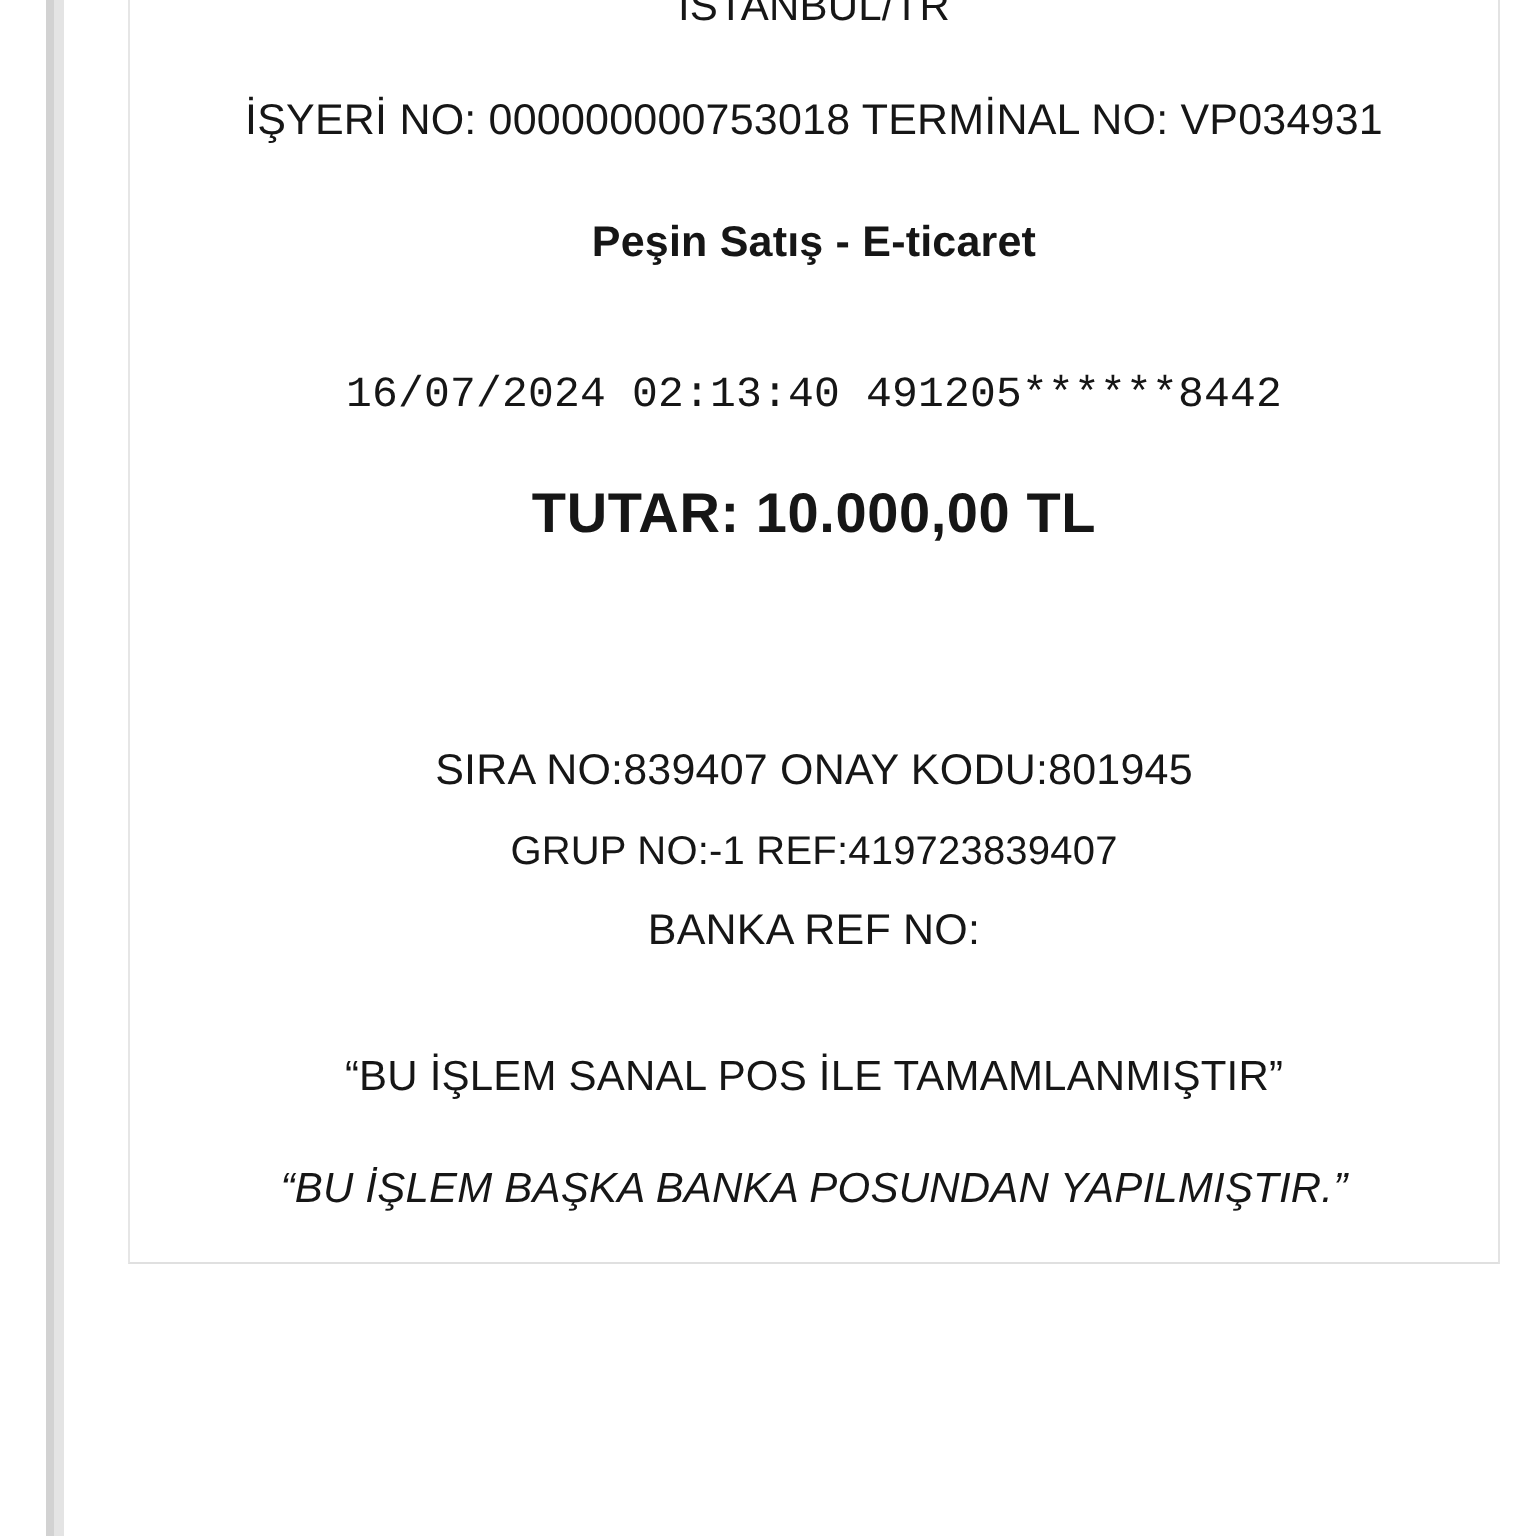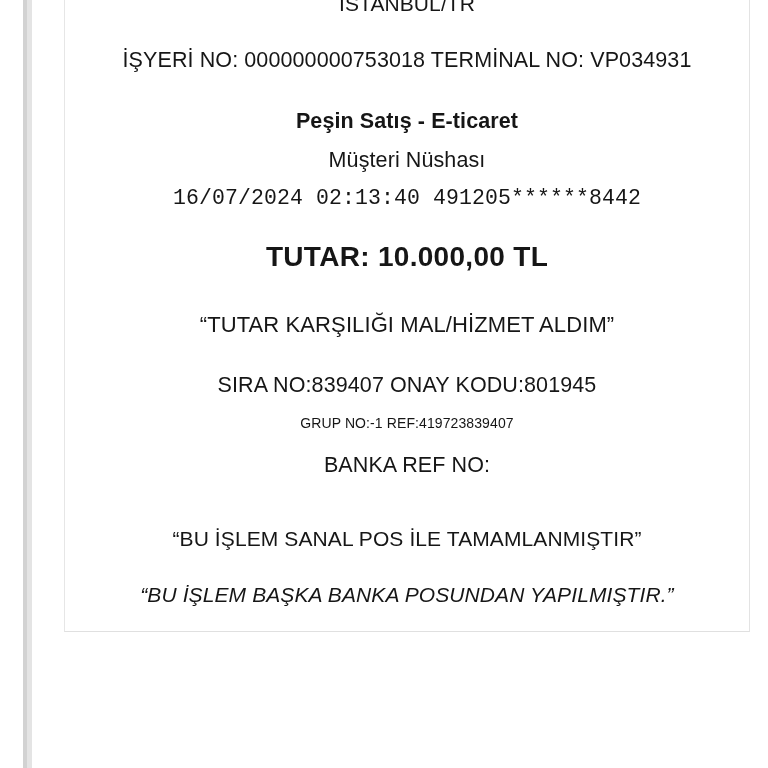--- a/index.html
+++ b/index.html
@@ -80,21 +80,21 @@
 
   
   .row-city      { position: absolute; top: 0px;   left: 0; right: 0; font-size: 21px; }
   .row-merchant  { position: absolute; top: 56px;  left: 0; right: 0; font-size: 21.5px; }
   .row-saletype  { position: absolute; top: 117px; left: 0; right: 0; font-size: 21.5px; font-weight: bold; }
   .row-copy      { position: absolute; top: 156px; left: 0; right: 0; font-size: 21.5px; }
   .row-datecard  { position: absolute; top: 194px; left: 0; right: 0; font-size: 21.5px; font-family: Liberation Mono, monospace; }
   .row-amount    { position: absolute; top: 249px; left: 0; right: 0; font-size: 28px; font-weight: bold; letter-spacing: 0.3px; }
   .row-declare   { position: absolute; top: 320px; left: 0; right: 0; font-size: 22px; }
   .row-seq       { position: absolute; top: 381px; left: 0; right: 0; font-size: 21.5px; }
-  .row-group     { position: absolute; top: 423px; left: 0; right: 0; font-size: 14px; }
+  .row-group     { position: absolute; top: 423px; left: 0; right: 0; font-size: 20px; }
   .row-bankref   { position: absolute; top: 461px; left: 0; right: 0; font-size: 21.5px; }
   .row-aid       { position: absolute; top: 498px; left: 0; right: 0; font-size: 21.5px; }
   .row-note1     { position: absolute; top: 535px; left: 0; right: 0; font-size: 21px; }
   .row-note2     { position: absolute; top: 591px; left: 0; right: 0; font-size: 21px; font-style: italic; }
 </style>
 </head>
 <body>
 
 <div id="screen">
 
@@ -104,27 +104,25 @@
 
   <div class="receipt-card">
     <div class="receipt-body">
 
       <div class="line row-city">ISTANBUL/TR</div>
 
       <div class="line row-merchant">İŞYERİ NO: 000000000753018   TERMİNAL NO: VP034931</div>
 
       <div class="line row-saletype">Peşin Satış - E-ticaret</div>
 
-      <div class="line row-copy">Müşteri Nüshası</div>
 
       <div class="line row-datecard">16/07/2024 02:13:40   491205******8442</div>
 
       <div class="line row-amount">TUTAR: 10.000,00 TL</div>
 
-      <div class="line row-declare">“TUTAR KARŞILIĞI MAL/HİZMET ALDIM”</div>
 
       <div class="line row-seq">SIRA NO:839407 ONAY KODU:801945</div>
 
       <div class="line row-group">GRUP NO:-1  REF:419723839407</div>
 
       <div class="line row-bankref">BANKA REF NO:</div>
 
 
       <div class="line row-note1">“BU İŞLEM SANAL POS İLE TAMAMLANMIŞTIR”</div>
 

